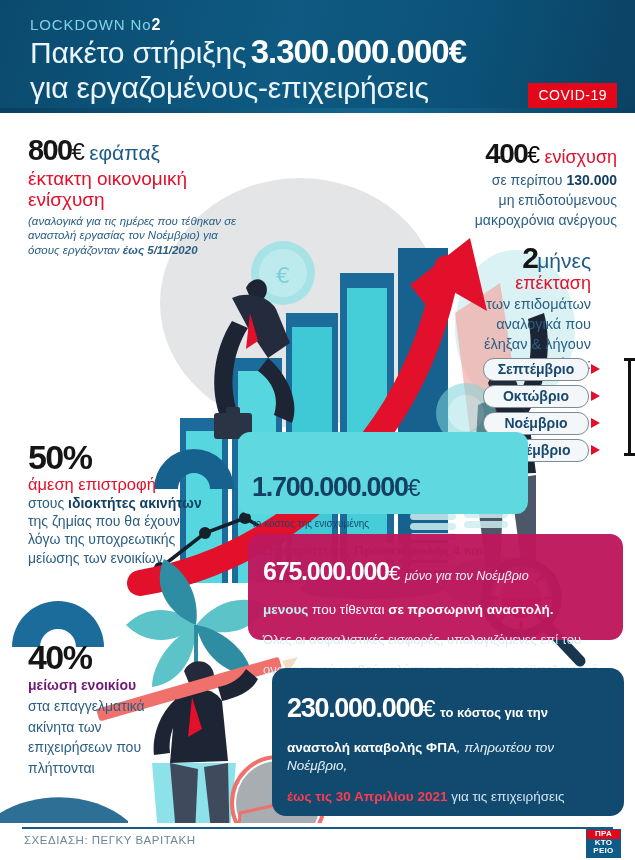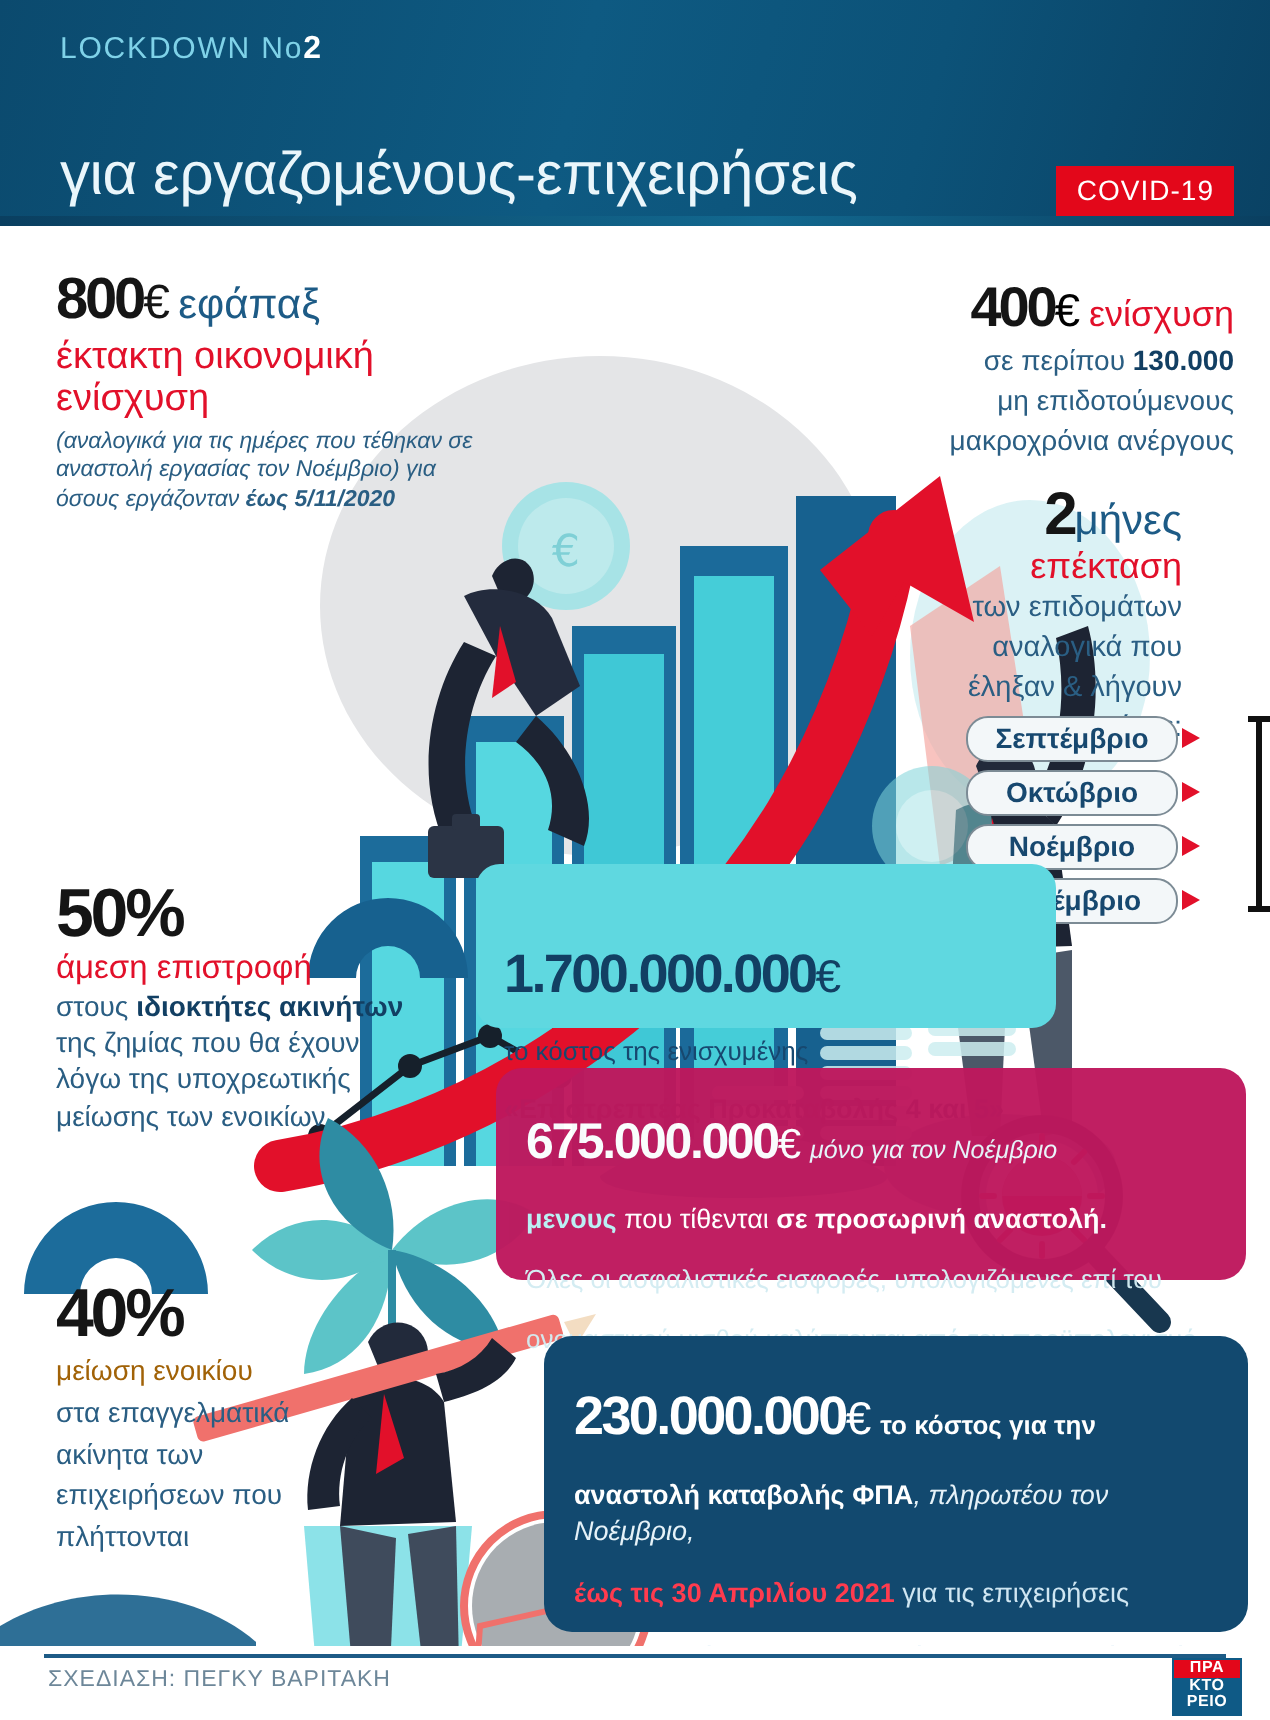--- a/index.html
+++ b/index.html
@@ -73,29 +73,29 @@
   #b50 .amt{font-size:34px;}
   #b50 .l2{font-size:16.5px;color:#e2102a;margin-top:1px;}
   #b50 .l3{font-size:14px;color:#2a5e83;line-height:1.3;}
   #b50 .l3 b{font-weight:700;color:#123f63;}
   .pie50{position:absolute;left:152px;top:423px;width:84px;height:84px;}
 
   
   #b40{left:28px;top:640px;width:185px;}
   #b40 .amt{font-size:34px;}
   #b40 .l3{font-size:14px;color:#2a5e83;line-height:1.34;margin-top:2px;}
-  #b40 .l3 b{font-weight:400;color:#a16207;}
+  #b40 .l3 b{font-weight:700;color:#701a75;}
   .pie40{position:absolute;left:10px;top:585px;width:100px;height:72px;}
 
   
   .box-cyan{position:absolute;left:238px;top:432px;width:290px;height:82px;
         background:#5fd8e0;border-radius:12px;padding:26px 14px;box-sizing:border-box;}
   .box-cyan .amt{font-size:27px;color:#123f63;letter-spacing:-1.3px;}
   .box-cyan .eur{font-size:23px;font-weight:400;color:#123f63;}
-  .box-cyan .s1{font-size:13px;color:#17486f;margin-top:3px;}
+  .box-cyan .s1{font-size:10px;color:#17486f;margin-top:3px;}
   .box-cyan .s2{font-size:13.5px;color:#103c5e;font-weight:700;}
 
   
   .box-steel{position:absolute;left:248px;top:534px;width:375px;height:106px;
         background:#be185d;border-radius:13px;padding:9px 15px;box-sizing:border-box;opacity:.97;}
   .box-steel .amt{font-size:25px;color:#ffffff;letter-spacing:-1.2px;}
   .box-steel .eur{font-size:21px;font-weight:400;color:#ffffff;}
   .box-steel .mo{font-size:12.5px;color:#eaf6fb;font-style:italic;}
   .box-steel .r1{font-size:13.5px;color:#ffffff;line-height:1.3;margin-top:3px;}
   .box-steel .r1 b{font-weight:700;}
@@ -125,20 +125,24 @@
   .logo .r3{color:#fff;}
 </style>
 </head>
 <body>
 
 <div class="stage">
 
   <div class="header">
     <div class="kicker">
       <span>LOCKDOWN No</span><b>2</b>
+    </div>
+    <div class="h-line1">
+      <span class="h-thin">Πακέτο στήριξης</span>
+      <span class="h-bold">3.300.000.000€</span>
     </div>
     <div class="h-line2">
       <span class="h-thin">για εργαζομένους-επιχειρήσεις</span>
     </div>
     <div class="covid">COVID-19</div>
   </div>
 
   <div class="illus">
     <svg width="635" height="710" viewBox="0 0 635 710">
 

